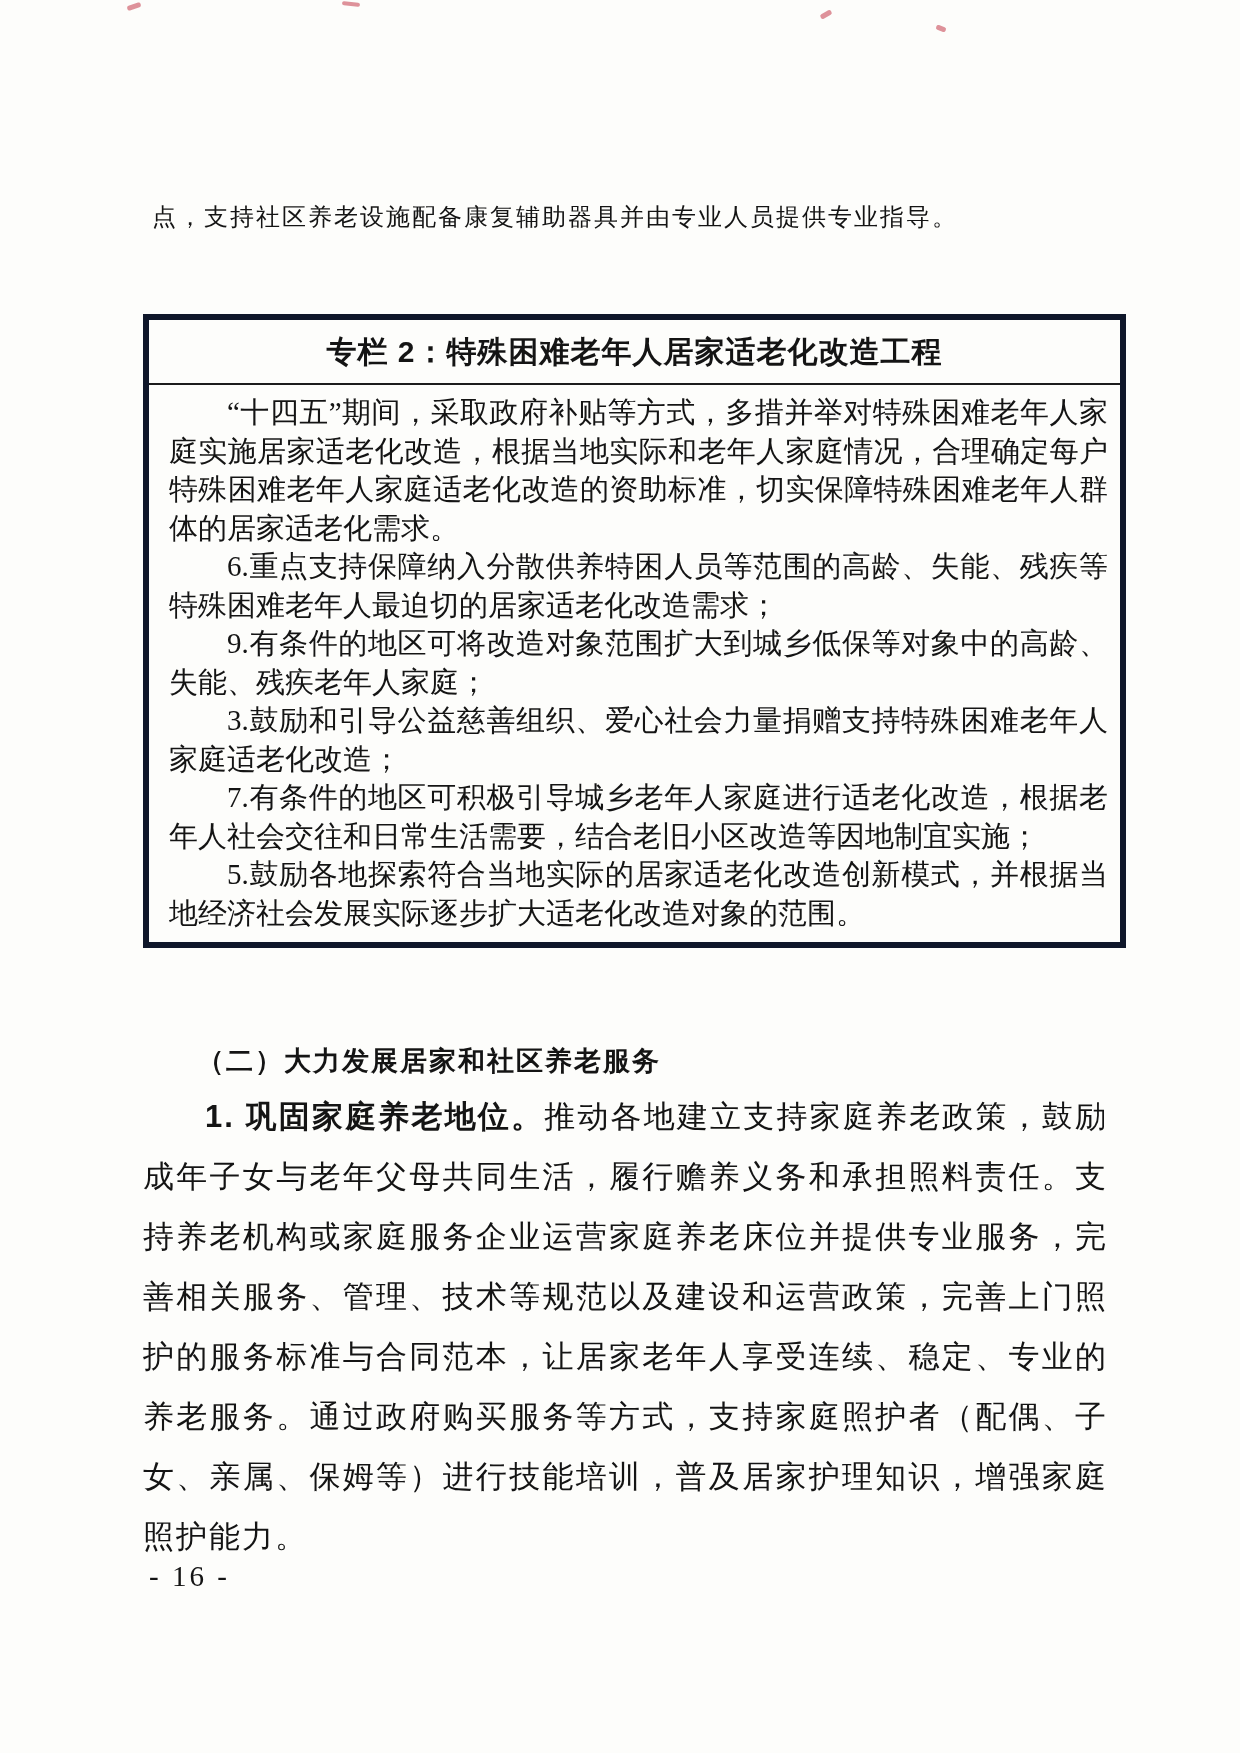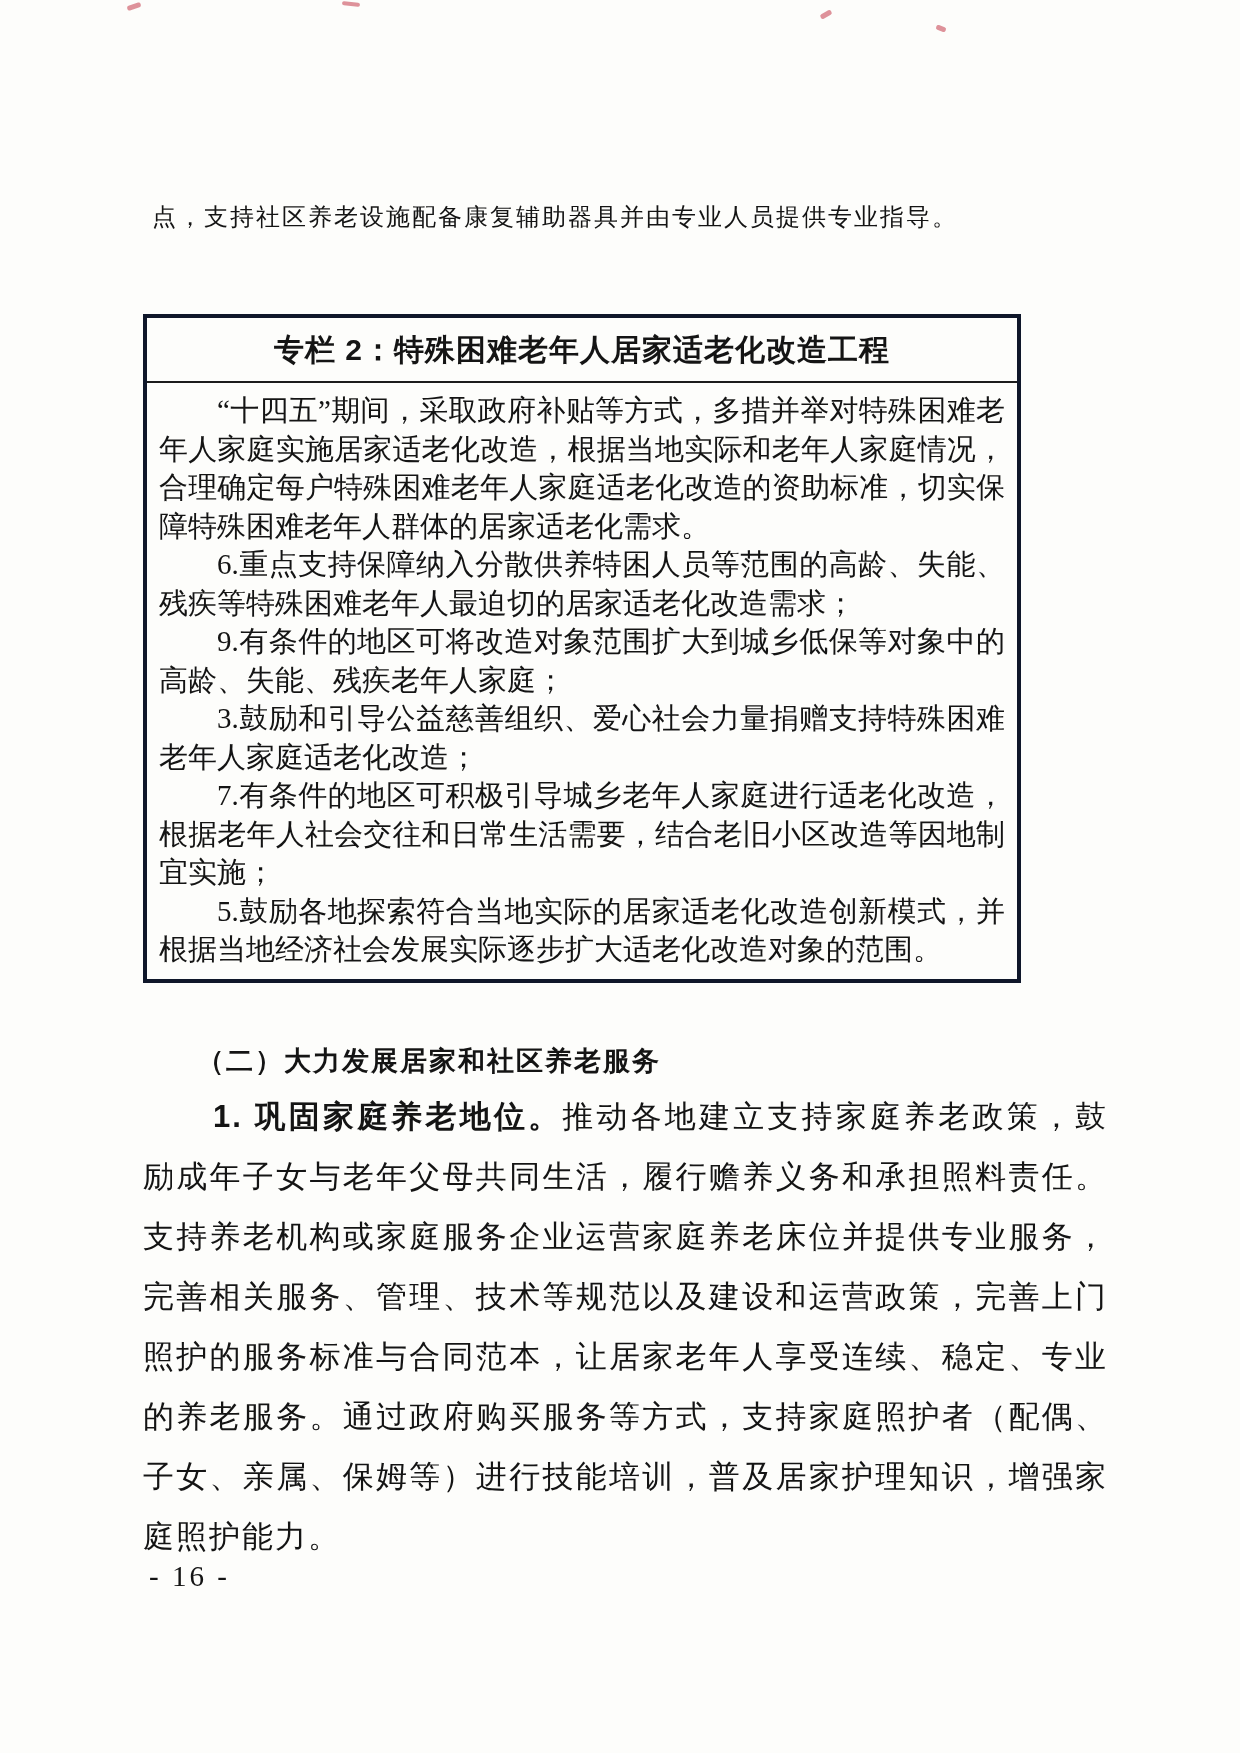--- a/index.html
+++ b/index.html
@@ -24,36 +24,36 @@
     text-align: justify;
     text-justify: inter-character;
     letter-spacing: 2px;
     margin-left: 9px;
   }
 
   
   .feature-box {
     left: 143px;
     top: 314px;
-    width: 878px;
-    border: 4px solid #0f172a;
+    width: 983px;
+    border: 6px solid #0f172a;
     background: transparent;
     box-sizing: border-box;
   }
   .feature-box-title {
     font-family: "Liberation Sans", "DejaVu Sans", sans-serif;
     font-weight: bold;
     font-size: 30px;
     text-align: center;
     padding: 12px 8px 10px 8px;
     border-bottom: 2px solid #1c1c1c;
     letter-spacing: 1px;
   }
   .feature-box-body {
-    padding: 8px 12px 10px 12px;
+    padding: 8px 12px 10px 20px;
     font-size: 29px;
     line-height: 38.5px;
     text-align: justify;
     text-justify: inter-character;
   }
   .feature-box-body p {
     margin: 0;
     text-indent: 2em;
   }
 
@@ -78,21 +78,20 @@
     font-size: 31px;
     line-height: 60px;
     text-align: justify;
     text-justify: inter-character;
     text-indent: 2em;
     letter-spacing: 2px;
   }
   .body-para .lead-bold {
     font-family: "Liberation Sans", "DejaVu Sans", sans-serif;
     font-weight: bold;
-    margin-left: 8px;
   }
 
   
   .page-number {
     left: 149px;
     top: 1560px;
     font-size: 29px;
     letter-spacing: 3px;
   }
 

